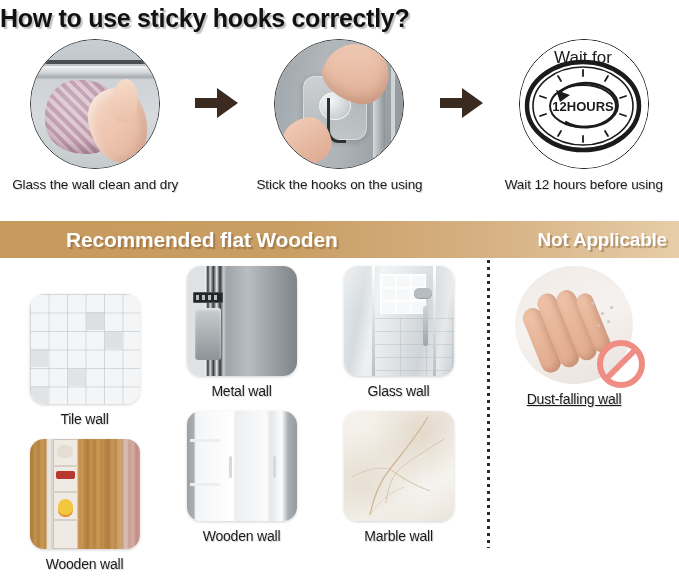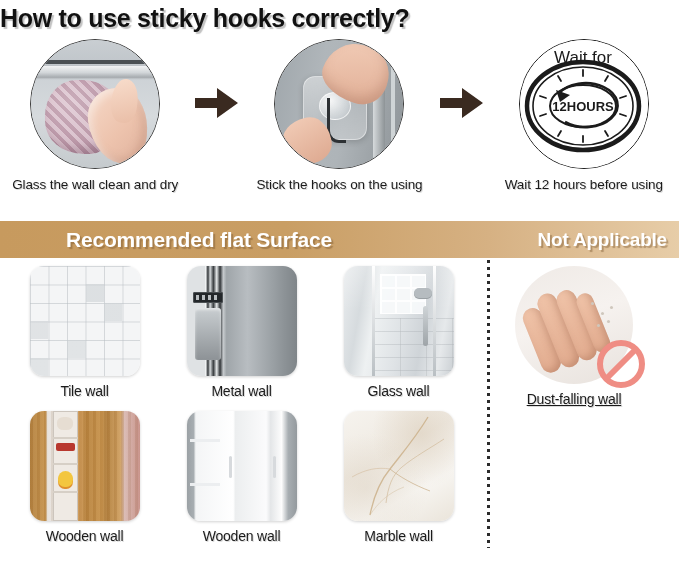--- a/index.html
+++ b/index.html
@@ -203,21 +203,21 @@
     display: flex;
     align-items: flex-start;
     height: 145px;
   }
   .scell {
     width: 157px;
     display: flex;
     flex-direction: column;
     align-items: center;
   }
-  .scell.ok-1 { margin-left: 6px; }
+  .scell.ok-1 { margin-left: 6px; margin-top: 28px; }
   .scell.bad  { width: 190px; margin-left: 2px; text-decoration: underline; }
   .sthumb {
     width: 110px;
     height: 110px;
     border-radius: 14px;
     overflow: hidden;
     position: relative;
     box-shadow: 0 1px 3px rgba(0,0,0,.18);
   }
   .sthumb.round {
@@ -499,21 +499,21 @@
           <text x="63" y="23" text-anchor="middle" font-family="Liberation Sans, sans-serif" font-size="17" fill="#1b1b1b">Wait for</text>
         </svg>
       </div>
     </div>
     <div class="step-caption">Wait 12 hours before using</div>
   </div>
 
 </div>
 
 <div class="banner">
-  <div class="banner-left">Recommended flat Surface</div>
+  <div class="banner-left">Recommended flat Wooden</div>
   <div class="banner-right">Not Applicable</div>
 </div>
 
 <div class="surfaces">
   <div class="divider"></div>
 
   <div class="srow">
 
     <div class="scell ok-1">
       <div class="sthumb">

